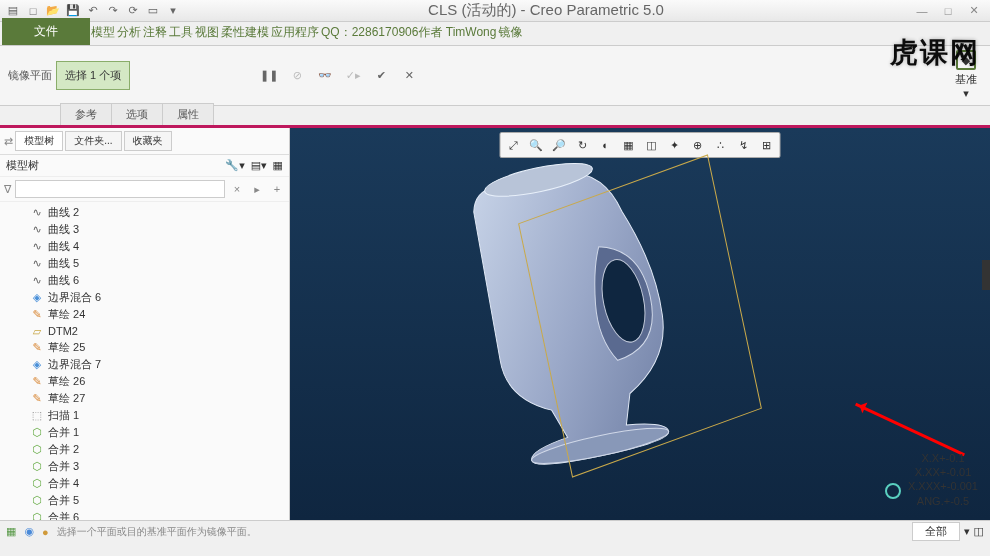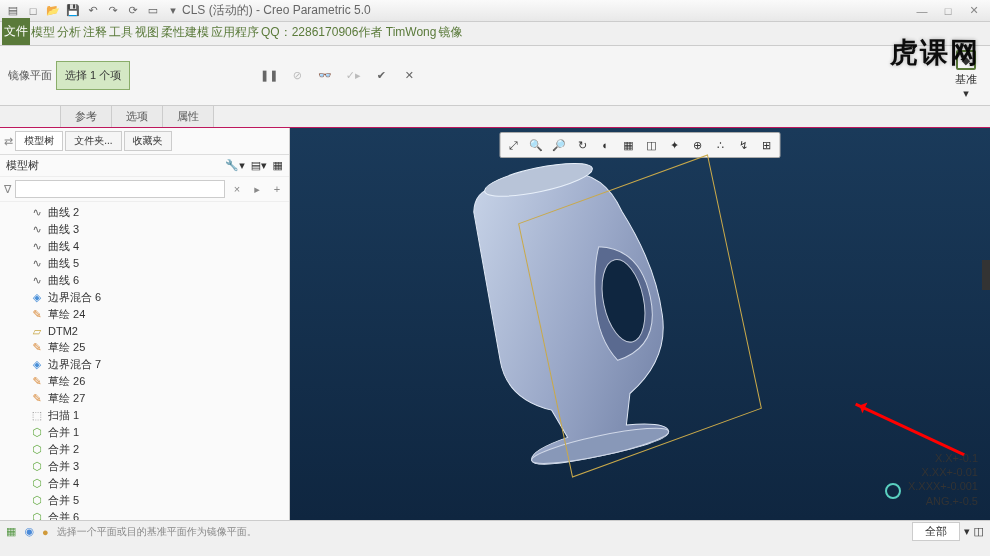--- a/index.html
+++ b/index.html
@@ -1,36 +1,36 @@
 <!DOCTYPE html>
 <html><head>
 <meta charset="utf-8">
 <style>
 *{box-sizing:border-box;margin:0;padding:0;font-family:"Microsoft YaHei",Arial,sans-serif;font-size:11px;color:#333}
 body{background:#000;width:990px;height:556px;overflow:hidden;position:relative}
 .app{width:990px;height:556px;background:#f0f0f0;position:relative}
 .titlebar{height:22px;background:linear-gradient(#fafafa,#e8e8e8);display:flex;align-items:center;padding:0 4px;border-bottom:1px solid #ccc}
 .qat{display:flex;gap:2px;align-items:center}
 .qat-btn{width:18px;height:18px;display:flex;align-items:center;justify-content:center;border:1px solid transparent;border-radius:2px;cursor:pointer;color:#666}
-.title-text{flex:1;text-align:left;color:#666;font-size:12px}
+.title-text{flex:1;text-align:center;color:#666;font-size:15px}
 .winbtns{display:flex;gap:2px}
 .winbtn{width:24px;height:18px;display:flex;align-items:center;justify-content:center;color:#888;cursor:pointer}
 .ribbon-tabs{height:24px;background:#f0f0f0;display:flex;align-items:flex-end;padding-left:2px;border-bottom:1px solid #ccc}
 .rtab{padding:4px 1px;color:#5a7a3a;cursor:pointer;font-size:12px}
-.rtab.file{background:#5a7a3a;color:#fff;padding:5px 2px}
+.rtab.file{background:#5a7a3a;color:#fff;padding:5px 32px}
 .ribbon-body{height:60px;background:#f5f5f5;border-bottom:1px solid #ccc;display:flex;align-items:center;padding:4px 8px;gap:8px}
 .ribbon-group{display:flex;align-items:flex-end;gap:6px}
 .ribbon-input{display:flex;align-items:center;gap:4px}
 .ribbon-input label{color:#555}
 .ribbon-input .sel{background:#d4e8c4;border:1px solid #8aad6a;padding:6px 8px}
 .rbtn{width:22px;height:22px;display:flex;align-items:center;justify-content:center;border:1px solid transparent;border-radius:2px;cursor:pointer;color:#666}
 .rbtn.disabled{color:#bbb}
 .far-right{position:absolute;right:6px;top:50px;width:36px;text-align:center;color:#5a7a3a}
 .far-right .icon{width:20px;height:20px;margin:0 auto 2px;border:2px solid #5a7a3a;border-radius:2px;display:flex;align-items:center;justify-content:center}
-.subtabs{height:22px;background:#f0f0f0;display:flex;align-items:flex-end;padding-left:60px;gap:0;border-bottom:1px solid #be185d}
+.subtabs{height:22px;background:#f0f0f0;display:flex;align-items:flex-end;padding-left:60px;gap:0;border-bottom:3px solid #be185d}
 .stab{padding:3px 14px;border:1px solid #ccc;border-bottom:none;background:#eaeaea;color:#555;cursor:pointer;margin-right:-1px}
 .main{display:flex;height:392px}
 .sidebar{width:290px;background:#fafafa;border-right:1px solid #ccc;display:flex;flex-direction:column}
 .sb-tabs{display:flex;align-items:center;padding:3px 4px;gap:2px;border-bottom:1px solid #ddd}
 .sb-tab{padding:2px 8px;border:1px solid #ccc;background:#f5f5f5;cursor:pointer;font-size:10px}
 .sb-tab.active{background:#fff}
 .sb-toolbar{display:flex;align-items:center;padding:3px 6px;gap:6px;border-bottom:1px solid #eee}
 .sb-filter{display:flex;align-items:center;padding:3px 4px;gap:4px;border-bottom:1px solid #eee}
 .sb-filter input{flex:1;border:1px solid #ccc;padding:2px 4px;height:18px}
 .sb-filter .x{width:16px;height:16px;display:flex;align-items:center;justify-content:center;color:#888;cursor:pointer}
@@ -44,21 +44,21 @@
 .ic-sweep{color:#888}
 .ic-merge{color:#6aad4a}
 .viewport{flex:1;background:linear-gradient(180deg,#1a3a5a 0%,#0f2640 100%);position:relative;overflow:hidden}
 .vp-toolbar{position:absolute;top:4px;left:50%;transform:translateX(-50%);background:#f5f5f5;border:1px solid #aaa;border-radius:2px;display:flex;padding:2px;gap:1px}
 .vp-btn{width:22px;height:20px;display:flex;align-items:center;justify-content:center;border:1px solid transparent;cursor:pointer}
 .model{position:absolute;left:40%;top:45%;transform:translate(-50%,-50%) rotate(-12deg)}
 .datum-box{position:absolute;width:200px;height:260px;border:1px solid #c9a94a;left:50%;top:48%;transform:translate(-50%,-50%) rotate(-12deg) skewY(-8deg)}
 .arrow{position:absolute;left:560px;top:300px;width:120px;height:3px;background:#ff0000;transform:rotate(25deg)}
 .arrow::after{content:"";position:absolute;left:-2px;top:-5px;border:6px solid transparent;border-right-color:#ff0000}
 .spin{position:absolute;left:595px;top:355px;width:16px;height:16px;border:2px solid #5ad0c0;border-radius:50%}
-.readout{position:absolute;right:12px;bottom:12px;color:#dde8f5;font-family:monospace;font-size:11px;text-align:right;line-height:1.3}
+.readout{position:absolute;right:12px;bottom:12px;color:#dde8f5;font-family:monospace;font-size:11px;text-align:center;line-height:1.3}
 .statusbar{height:22px;background:#f0f0f0;border-top:1px solid #ccc;display:flex;align-items:center;padding:0 6px;gap:8px}
 .status-msg{color:#888;font-size:10px}
 .status-right{margin-left:auto;display:flex;align-items:center;gap:4px}
 .status-sel{border:1px solid #ccc;padding:1px 12px;background:#fff}
 .watermark{position:absolute;right:10px;top:34px;color:#000000;font-size:28px;font-weight:bold;letter-spacing:2px;opacity:.95;text-shadow:0 0 4px rgba(0,0,0,.3);pointer-events:none}
 .side-tab{position:absolute;right:0;top:260px;width:8px;height:30px;background:#333}
 </style>
 </head>
 <body>
 

